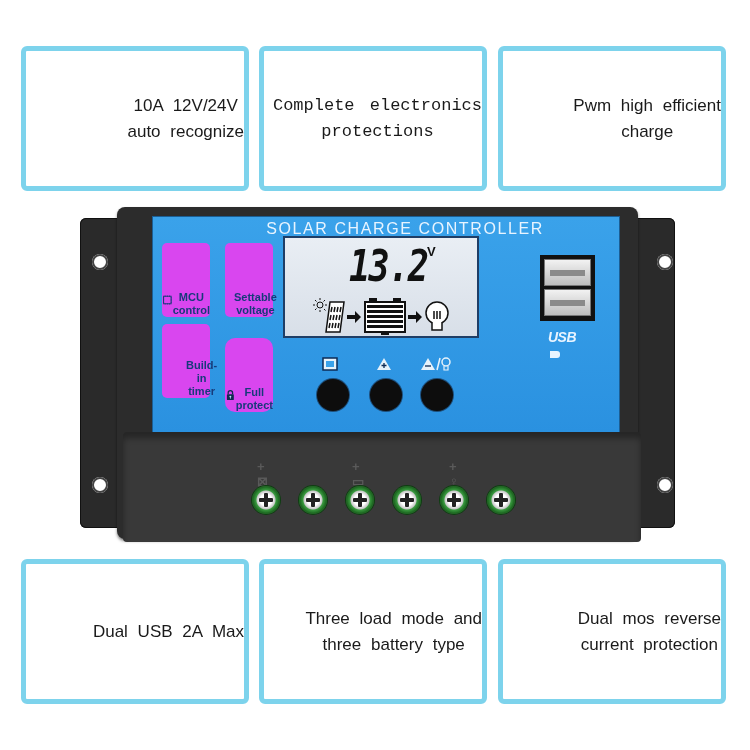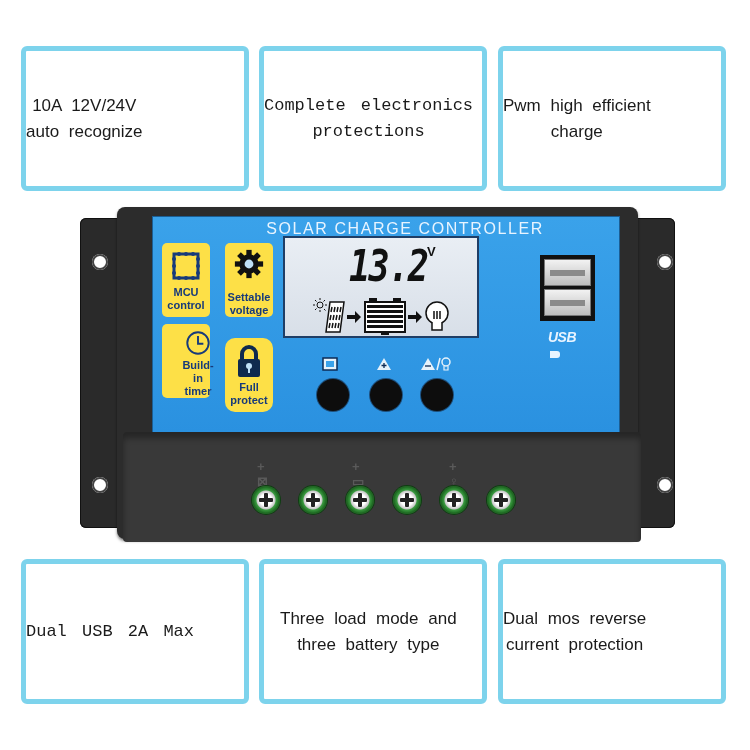--- a/index.html
+++ b/index.html
@@ -4,21 +4,21 @@
 <style>
   * { box-sizing: border-box; margin: 0; padding: 0; }
   html, body { width: 750px; height: 750px; background: #ffffff; overflow: hidden; }
   body { position: relative; font-family: "Liberation Sans", sans-serif; }
 
   .feature-box {
     position: absolute;
     border: 5px solid #7dd3ec;
     border-radius: 6px;
     background: #fff;
-    display: flex; align-items: center; justify-content: flex-start;
+    display: flex; align-items: center; justify-content: flex-end;
     text-align: center;
   }
   .feature-text {
     font-size: 17px; line-height: 26px; color: #1a1a1a;
     word-spacing: 5px; white-space: pre-line;
   }
 
   
   .device { position: absolute; left: 0; top: 0; }
   .flange {
@@ -40,22 +40,22 @@
     background: linear-gradient(180deg, #3aa2ea 0%, #2a91e0 100%);
     border: 1px solid #1b5e94;
   }
   .panel-title {
     position: absolute; left: 102px; top: 3px; width: 300px;
     color: #e8f4ff; font-size: 16px; font-weight: normal; letter-spacing: 1.6px;
     text-align: center;
   }
   .tile {
     position: absolute; width: 48px; height: 74px;
-    background: #fde047; border-radius: 5px;
-    display: flex; flex-direction: column; align-items: center;
+    background: #d946ef; border-radius: 5px;
+    display: flex; flex-direction: row; align-items: flex-end;
   }
   .tile svg { margin-top: 6px; }
   .tile-label {
     font-size: 11px; font-weight: bold; color: #173a7a; line-height: 13px; text-align: center;
     margin-top: 3px;
   }
   .lcd {
     position: absolute; left: 283px; top: 236px; width: 196px; height: 102px;
     background: linear-gradient(180deg, #e9eef4 0%, #d8dfe8 100%);
     border: 2px solid #1f3e66;
@@ -267,21 +267,21 @@
   <div class="terminal-legend" style="left:449px;">+ ♀ −</div>
 
   <div class="screw" style="left:252px;top:486px;"></div>
   <div class="screw" style="left:299px;top:486px;"></div>
   <div class="screw" style="left:346px;top:486px;"></div>
   <div class="screw" style="left:393px;top:486px;"></div>
   <div class="screw" style="left:440px;top:486px;"></div>
   <div class="screw" style="left:487px;top:486px;"></div>
 </div>
 
-<div class="feature-box" style="left:21px;top:559px;width:228px;height:145px;font-family:Liberation Mono, monospace;">
+<div class="feature-box" style="left:21px;top:559px;width:228px;height:145px;">
   <div class="feature-text">Dual  USB  2A  Max</div>
 </div>
 <div class="feature-box" style="left:259px;top:559px;width:228px;height:145px;padding-left:16px;">
   <div class="feature-text">Three  load  mode  and
 three  battery  type</div>
 </div>
 <div class="feature-box" style="left:498px;top:559px;width:228px;height:145px;">
   <div class="feature-text">Dual  mos  reverse
 current  protection</div>
 </div>

